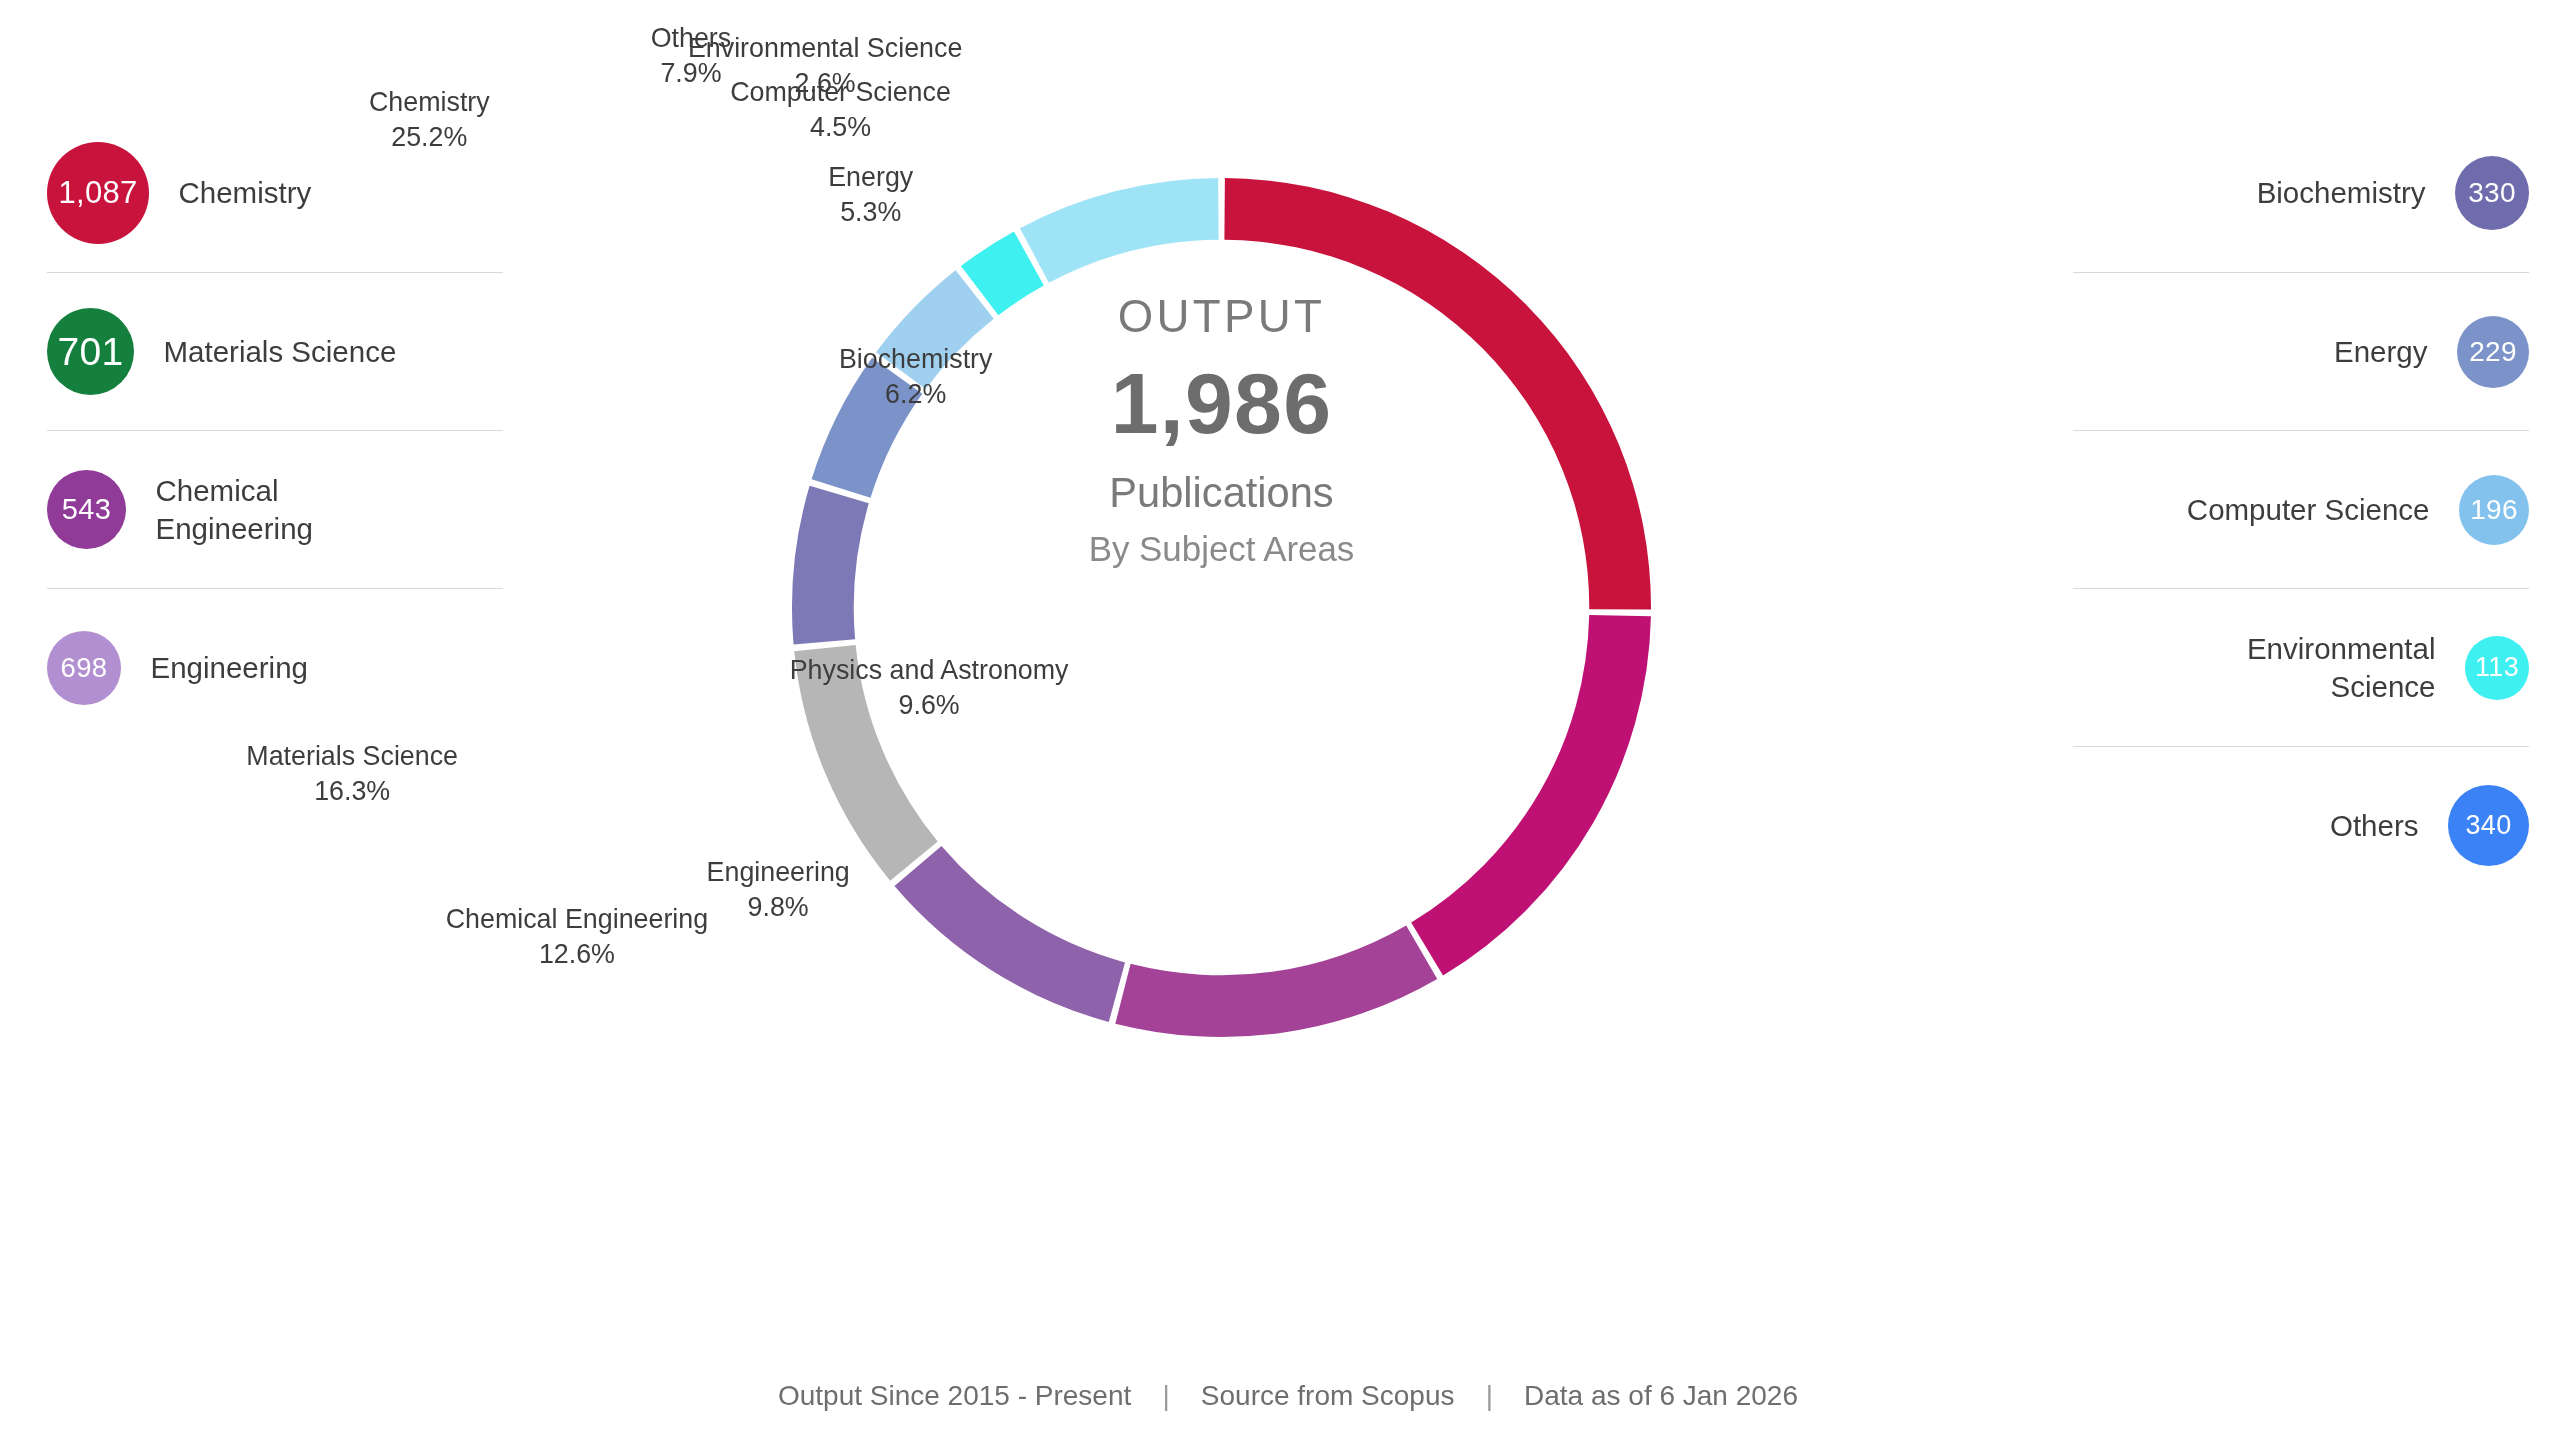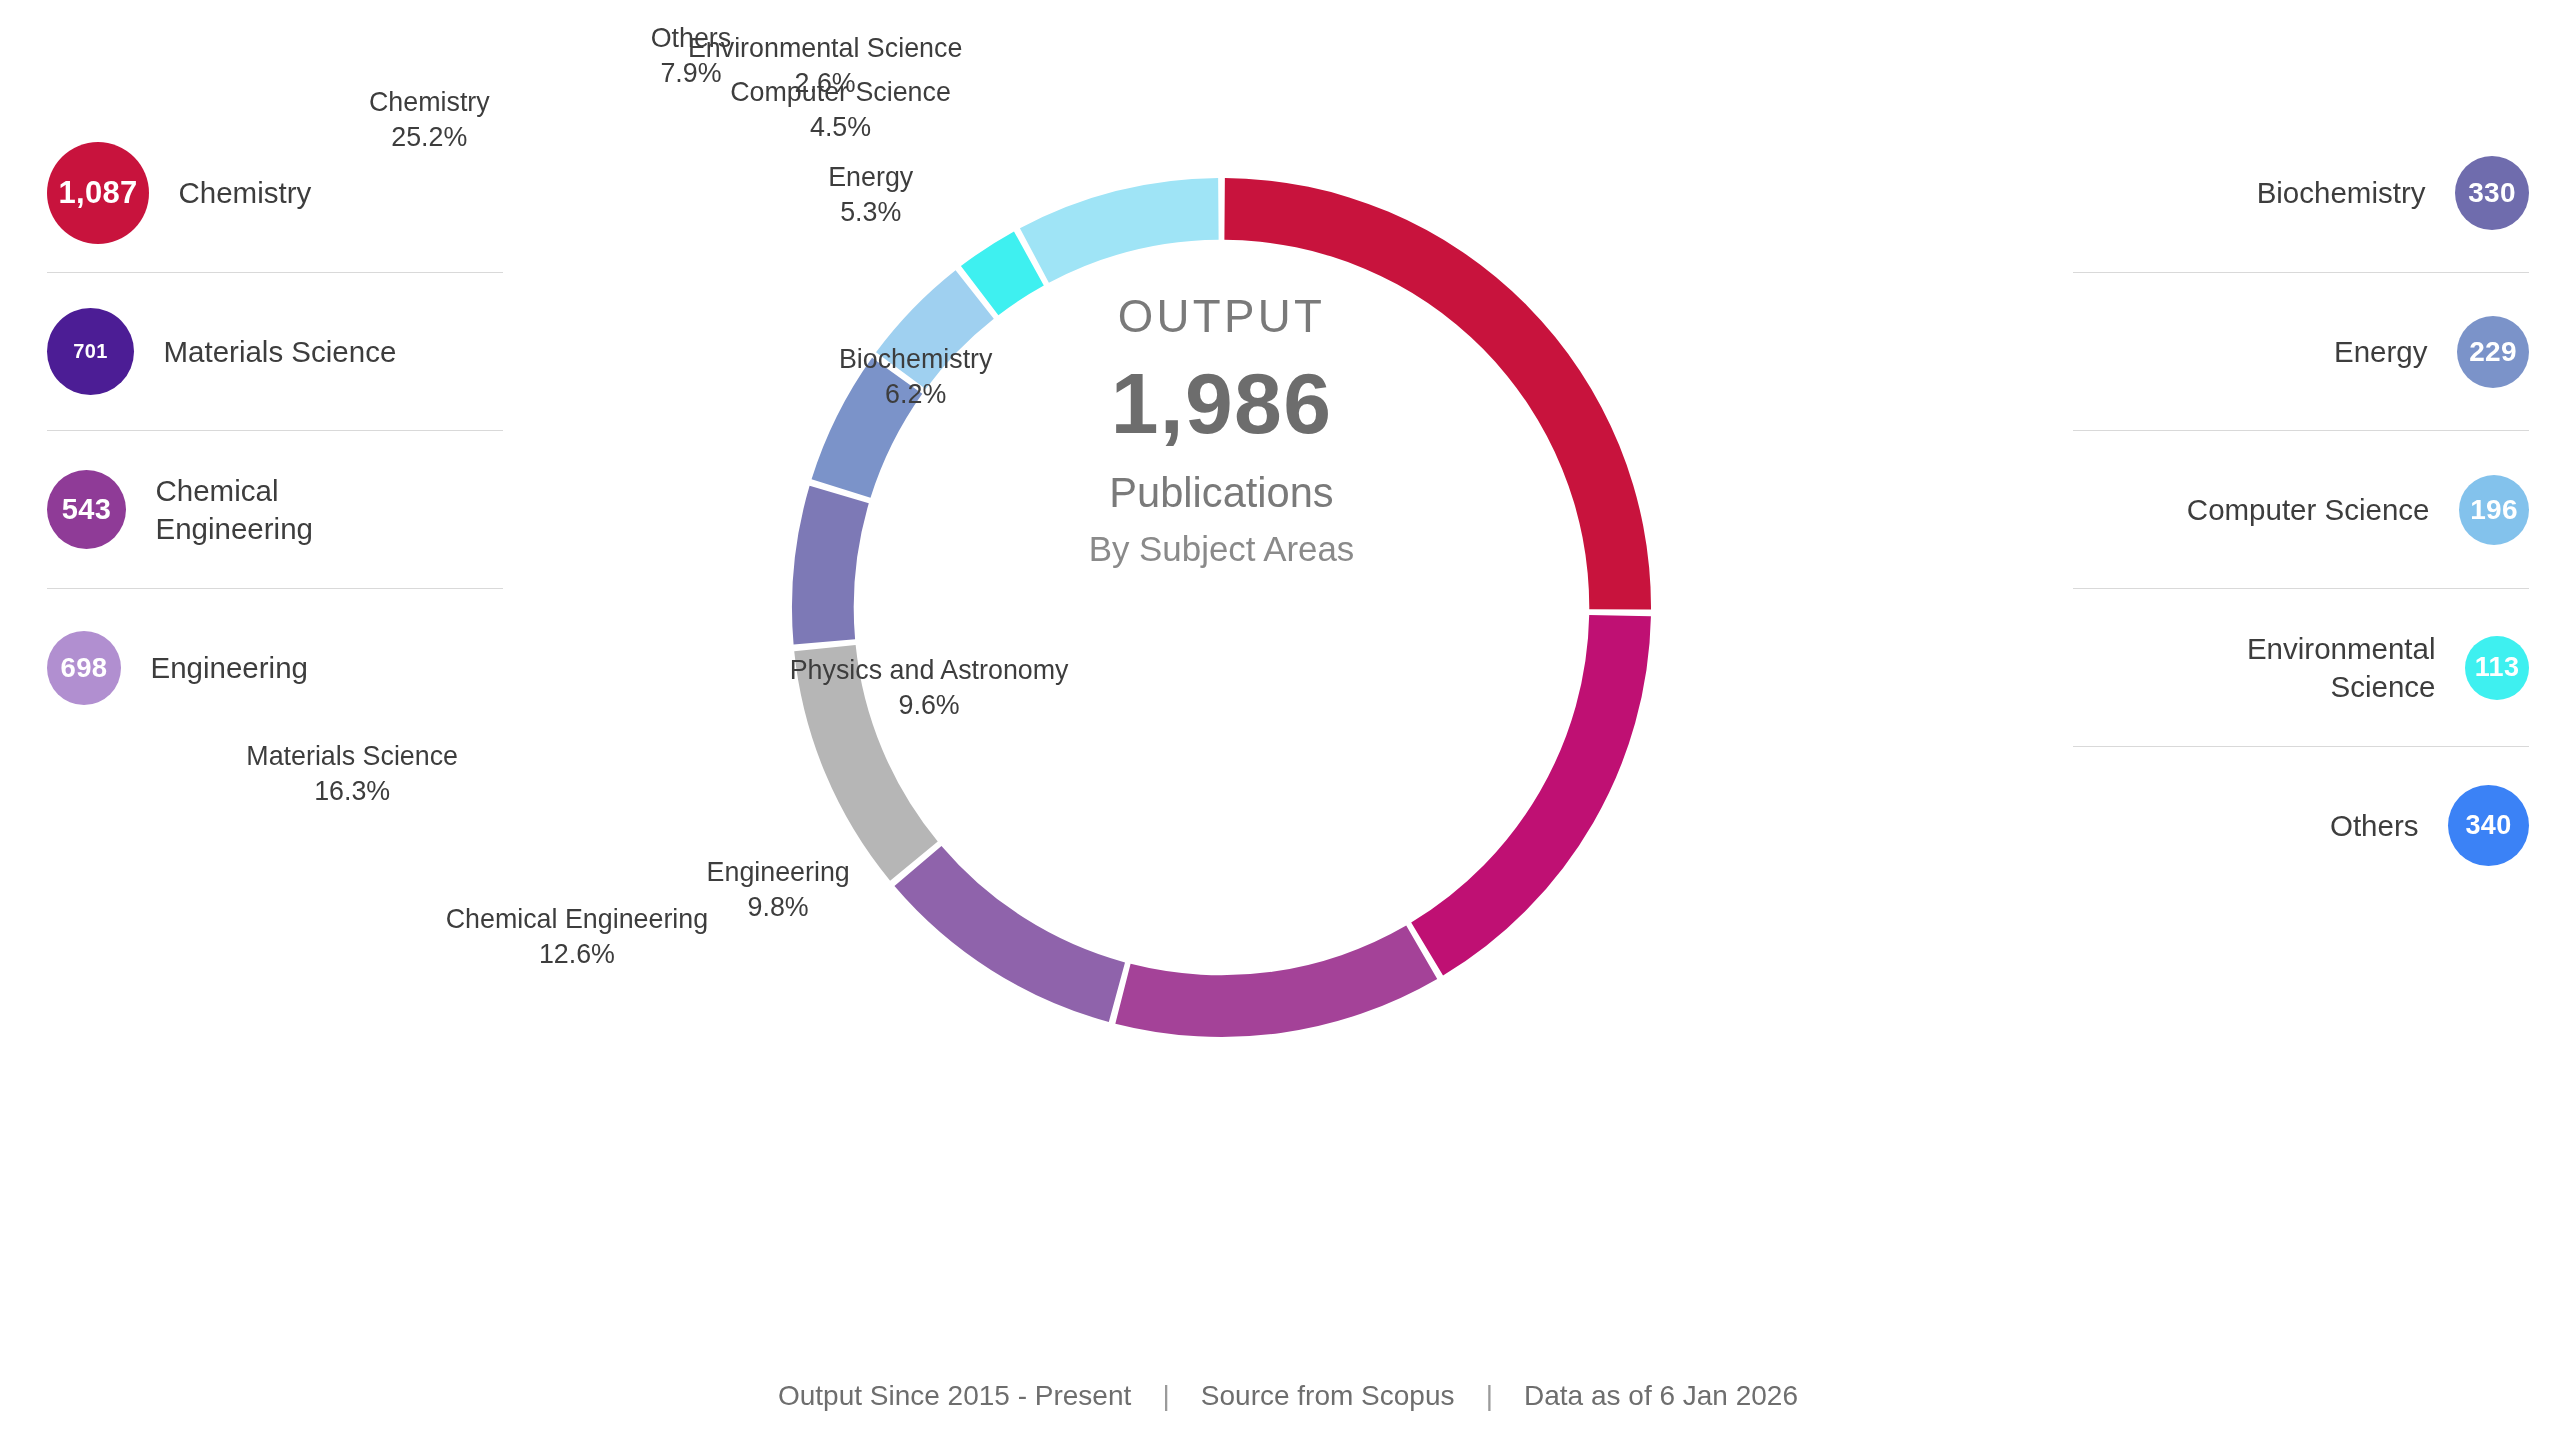--- a/index.html
+++ b/index.html
@@ -38,21 +38,21 @@
     border-top: 1.3px solid #d9d9d9;
   }
 
   .bubble {
     border-radius: 50%;
     display: flex;
     align-items: center;
     justify-content: center;
     color: #ffffff;
     font-size: 29px;
-    font-weight: bold;
+    font-weight: normal;
     flex: 0 0 auto;
     letter-spacing: 0.3px;
   }
 
   .legend-label {
     font-size: 29.5px;
     color: #3d3d3d;
     line-height: 1.28;
     max-width: 288px;
   }
@@ -104,21 +104,21 @@
 </style>
 </head>
 <body>
 
 <div class="legend-col left" id="left-legend">
     <div class="legend-row">
       <div class="bubble" style="width: 102px; height: 102px; background: rgb(200, 19, 61); font-size: 31px;">1,087</div>
       <div class="legend-label">Chemistry</div>
     </div>
     <div class="legend-row">
-      <div class="bubble" style="width: 87px; height: 87px; background: #4c1d95; font-size: 20px;">701</div>
+      <div class="bubble" style="width: 87px; height: 87px; background: #15803d; font-size: 39px;">701</div>
       <div class="legend-label">Materials Science</div>
     </div>
     <div class="legend-row">
       <div class="bubble" style="width: 79px; height: 79px; background: rgb(143, 59, 151); font-size: 29px;">543</div>
       <div class="legend-label">Chemical Engineering</div>
     </div>
     <div class="legend-row">
       <div class="bubble" style="width: 74px; height: 74px; background: rgb(177, 143, 208); font-size: 27.5px;">698</div>
       <div class="legend-label">Engineering</div>
     </div>

